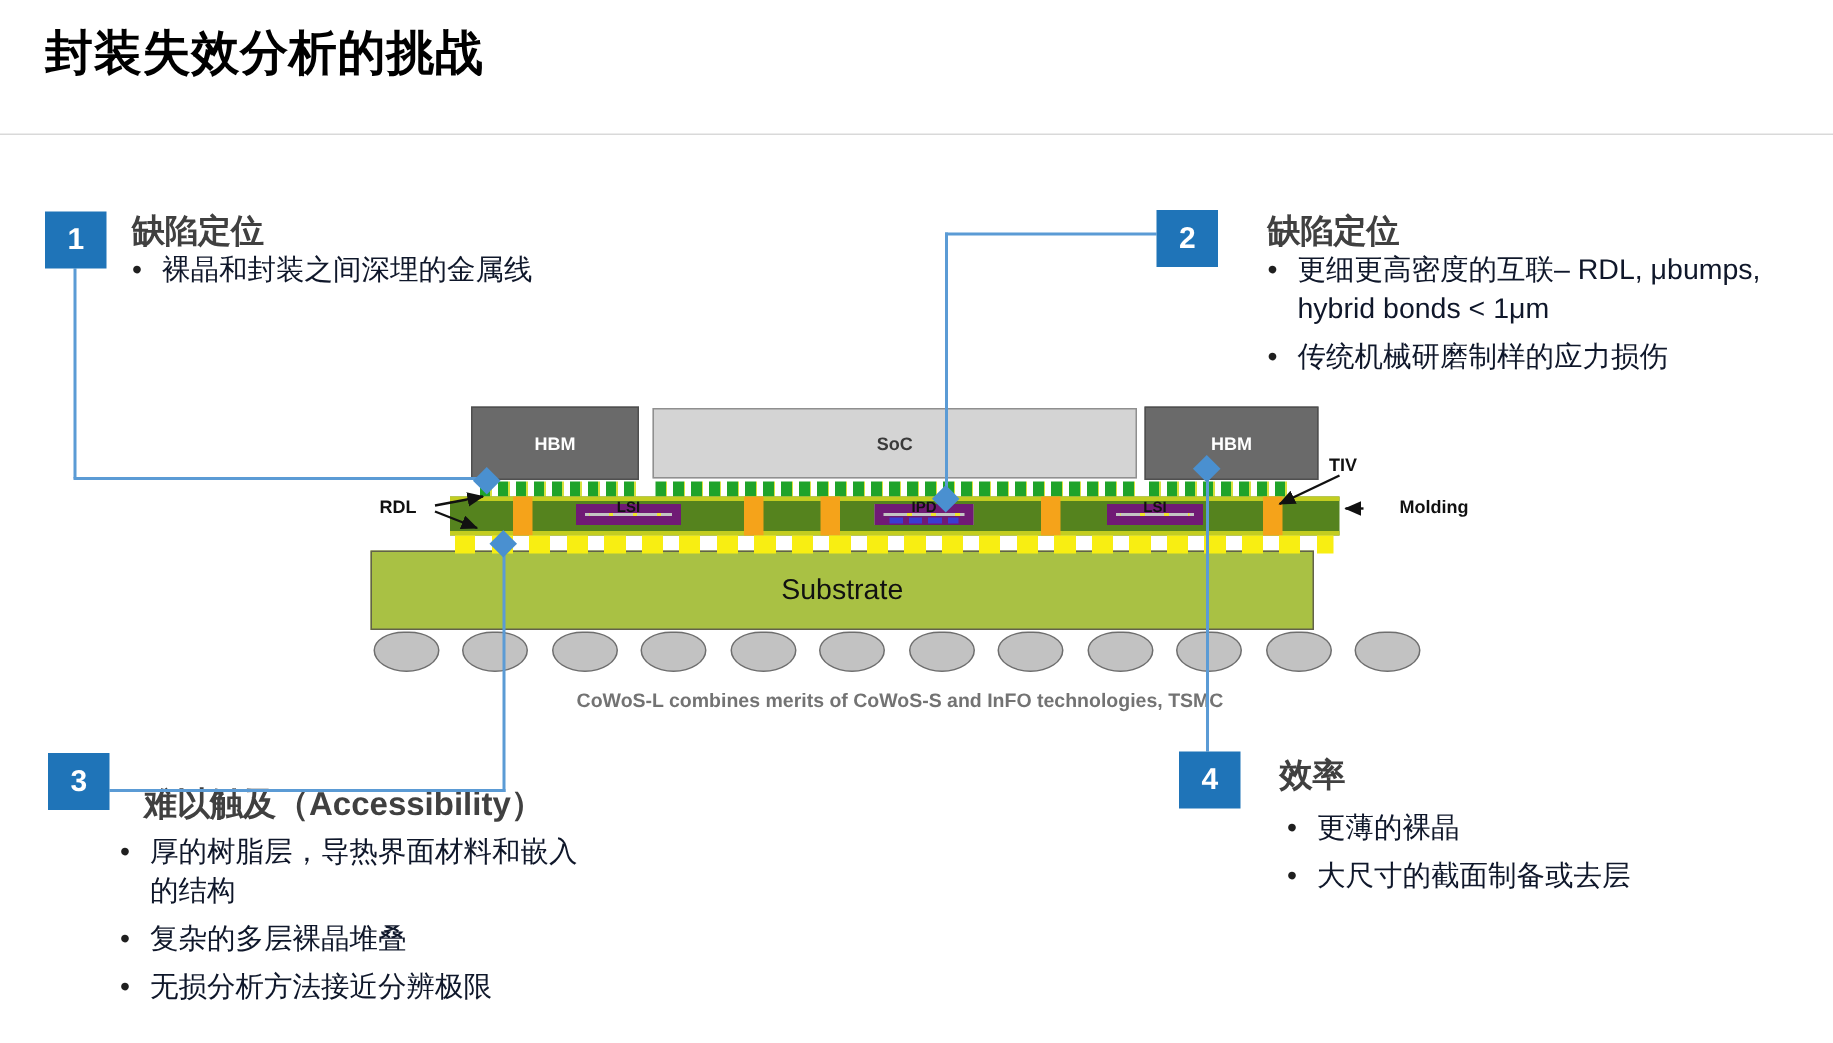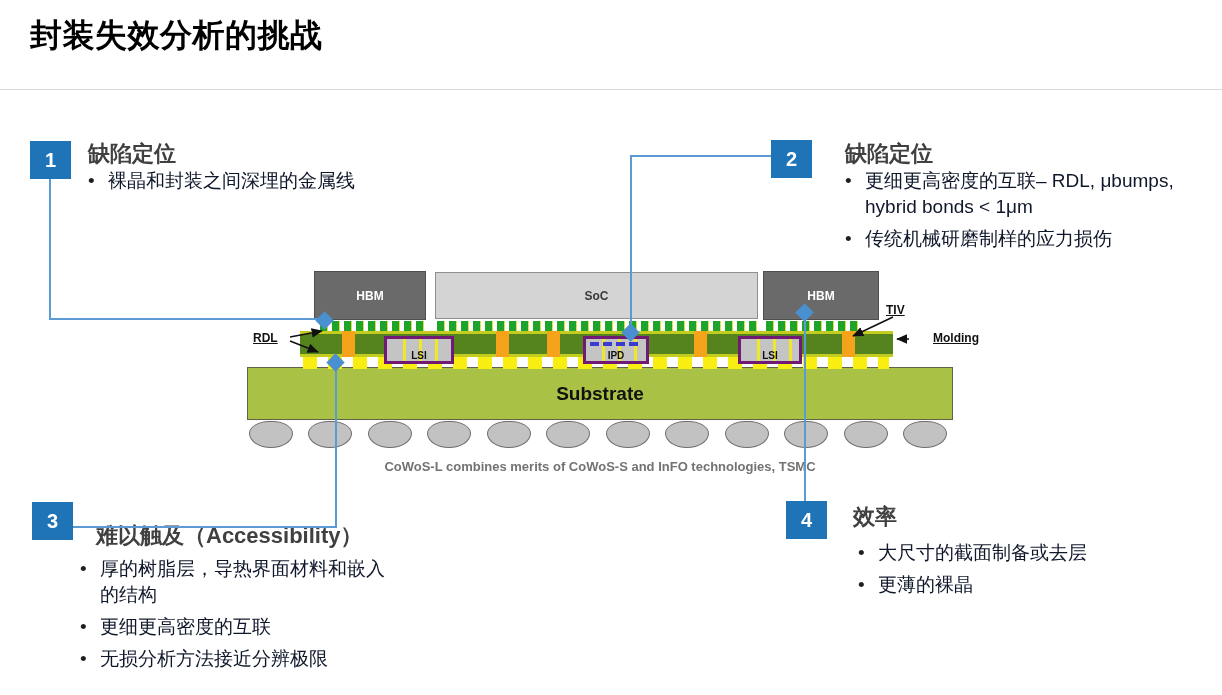--- a/index.html
+++ b/index.html
@@ -52,41 +52,41 @@
 
   .ubumps{position:absolute;top:321px;height:10px;z-index:1;
           background:repeating-linear-gradient(90deg,#1fa32a 0 7px,#d7e23c 7px 8px,rgba(0,0,0,0) 8px 12px);}
   #ub1{left:320px;width:104px;} #ub2{left:437px;width:320px;} #ub3{left:766px;width:92px;}
 
   #interposer{position:absolute;left:300px;top:331px;width:593px;height:26px;box-sizing:border-box;
               background:#55831e;border-top:3px solid #c3cd20;border-bottom:3px solid #c3cd20;z-index:1;}
   .tiv{position:absolute;top:331px;width:13px;height:26px;background:#f5a31a;z-index:2;}
   #tiv1{left:342px;} #tiv2{left:496px;} #tiv3{left:547px;} #tiv4{left:694px;} #tiv5{left:842px;}
 
-  .edie{position:absolute;top:336px;height:28px;background:#c4c4c4;border:3px solid #701a75;
+  .edie{position:absolute;top:336px;height:14px;background:#c4c4c4;border:6px solid #701a75;
         box-sizing:border-box;z-index:3;}
   #lsi1{left:384px;width:70px;} #ipd{left:583px;width:66px;} #lsi2{left:738px;width:64px;}
   .edie .vias{position:absolute;left:3px;right:3px;top:0;bottom:0;
         background:repeating-linear-gradient(90deg,rgba(0,0,0,0) 0 13px,#f0e62a 13px 16px);}
   .edie .dashes{position:absolute;left:4px;right:4px;top:3px;height:4px;
         background:repeating-linear-gradient(90deg,#3b3bd1 0 9px,rgba(0,0,0,0) 9px 13px);}
   .edie .edie-label{position:absolute;left:0;right:0;bottom:0;text-align:center;
         font-size:10px;font-weight:700;color:#111;}
 
   #ybumps{position:absolute;left:303px;top:357px;width:586px;height:12px;z-index:2;
           background:repeating-linear-gradient(90deg,#f8ee12 0 14px,rgba(0,0,0,0) 14px 25px);}
 
-  #substrate{position:absolute;left:247px;top:367px;width:706px;height:53px;box-sizing:border-box;
+  #substrate{position:absolute;left:247px;top:367px;width:629px;height:53px;box-sizing:border-box;
              background:#a9c144;border:1px solid #62624a;display:flex;align-items:center;justify-content:center;
-             font-size:19px;font-weight:700;color:#111;z-index:1;}
+             font-size:19px;font-weight:400;color:#111;z-index:1;}
 
   .ball{position:absolute;top:421px;width:44px;height:27px;background:#c2c2c2;border:1px solid #6e6e6e;
         box-sizing:border-box;border-radius:46% 46% 50% 50% / 46% 46% 54% 54%;z-index:0;}
 
-  .dlabel{position:absolute;font-size:12px;font-weight:700;color:#111;white-space:nowrap;z-index:4;text-decoration:underline;}
+  .dlabel{position:absolute;font-size:12px;font-weight:700;color:#111;white-space:nowrap;z-index:4;}
   #rdl-label{left:253px;top:331px;} #tiv-label{left:886px;top:303px;} #molding-label{left:911px;top:331px;margin-left:22px;}
 
   #caption{position:absolute;left:247px;top:459px;width:706px;text-align:center;
            font-size:13px;font-weight:700;color:#737373;z-index:2;}
 
   #arrows{position:absolute;left:0;top:0;z-index:6;pointer-events:none;}
 </style>
 </head>
 <body>
 
@@ -105,29 +105,29 @@
   <div class="co-title" id="co2-title">缺陷定位</div>
   <ul class="bullets" id="co2-bullets">
     <li>更细更高密度的互联– RDL, μbumps, hybrid bonds &lt; 1μm</li>
     <li>传统机械研磨制样的应力损伤</li>
   </ul>
 
   <div class="numsq" id="sq3">3</div>
   <div class="co-title" id="co3-title">难以触及（Accessibility）</div>
   <ul class="bullets" id="co3-bullets">
     <li>厚的树脂层，导热界面材料和嵌入的结构</li>
-    <li>更细更高密度的互联</li>
+    <li>复杂的多层裸晶堆叠</li>
     <li>无损分析方法接近分辨极限</li>
   </ul>
 
   <div class="numsq" id="sq4">4</div>
   <div class="co-title" id="co4-title">效率</div>
   <ul class="bullets" id="co4-bullets">
+    <li>更薄的裸晶</li>
     <li>大尺寸的截面制备或去层</li>
-    <li>更薄的裸晶</li>
   </ul>
 
   <div class="vline" id="c1v"></div>
   <div class="hline" id="c1h"></div>
   <div class="hline" id="c2h"></div>
   <div class="vline" id="c2v"></div>
   <div class="vline" id="c3v"></div>
   <div class="hline" id="c3h"></div>
   <div class="vline" id="c4v"></div>
   <div class="diamond" id="d1"></div>

